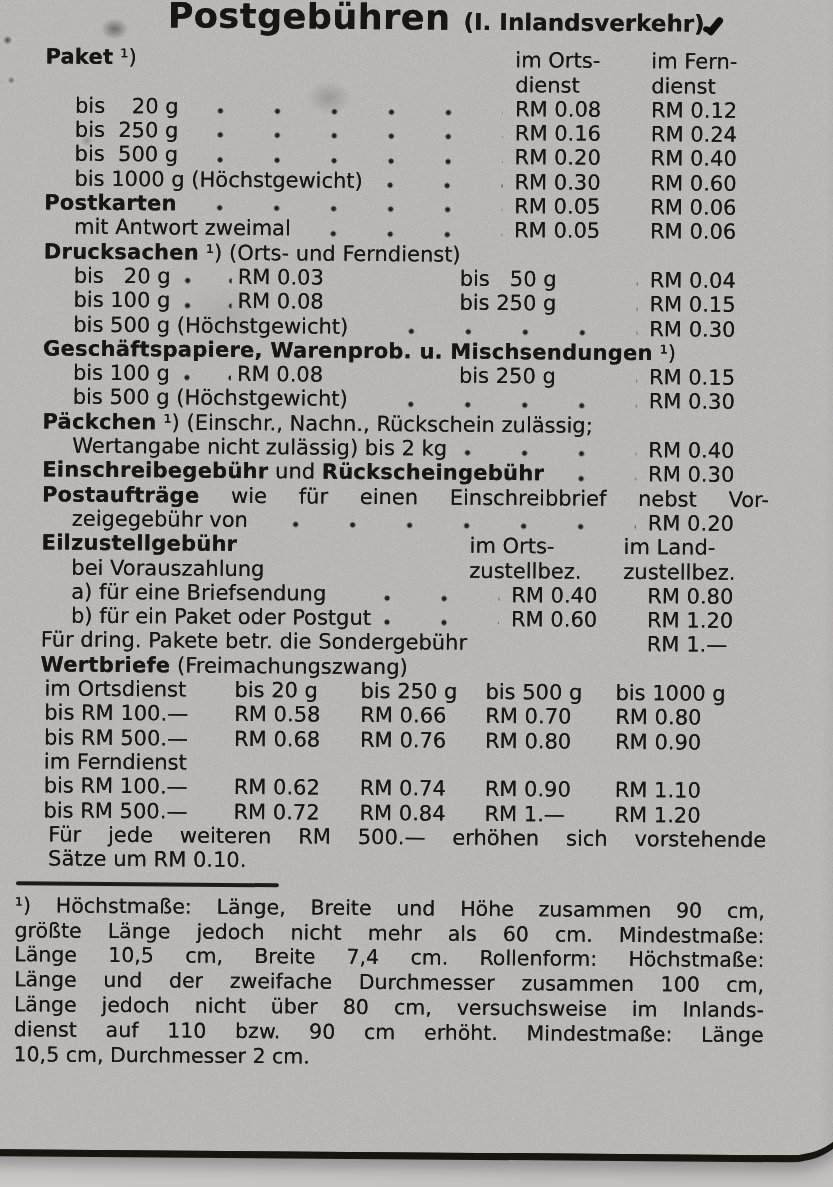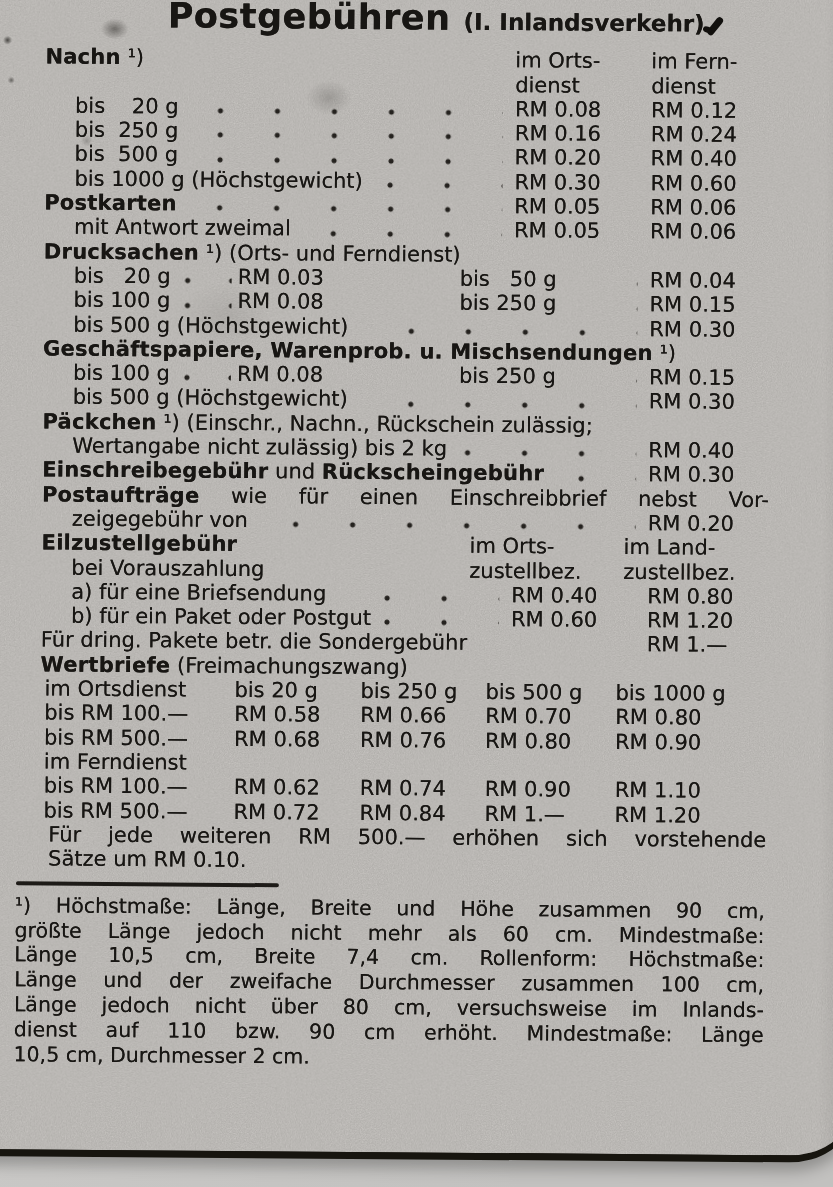--- a/index.html
+++ b/index.html
@@ -76,21 +76,21 @@
 <body style="--paper: #d7d4d0; --ink: #1c1a17; --scan-bg: #cbcac8; --scan-bg2: #c2c1bf; --edge: #17150f;">
 
 <div class="page">
   <div class="main">
     <div class="title-row">
       <span class="t-main">Postgebühren</span>
       <span class="t-sub">(I. Inlandsverkehr)</span>
     </div>
     <div id="lines">
         <div class="line ind-none">
-          <span class="lbl"><span class="seg b">Nachn</span><span class="seg"> ¹)</span></span>
+          <span class="lbl"><span class="seg b">Paket</span><span class="seg"> ¹)</span></span>
           <span class="sp"></span>
           <span class="c1">im Orts-</span>
           <span class="c2">im Fern-</span>
         </div>
         <div class="line ind-none">
           <span class="lbl"></span>
           <span class="sp"></span>
           <span class="c1">dienst</span>
           <span class="c2">dienst</span>
         </div>

